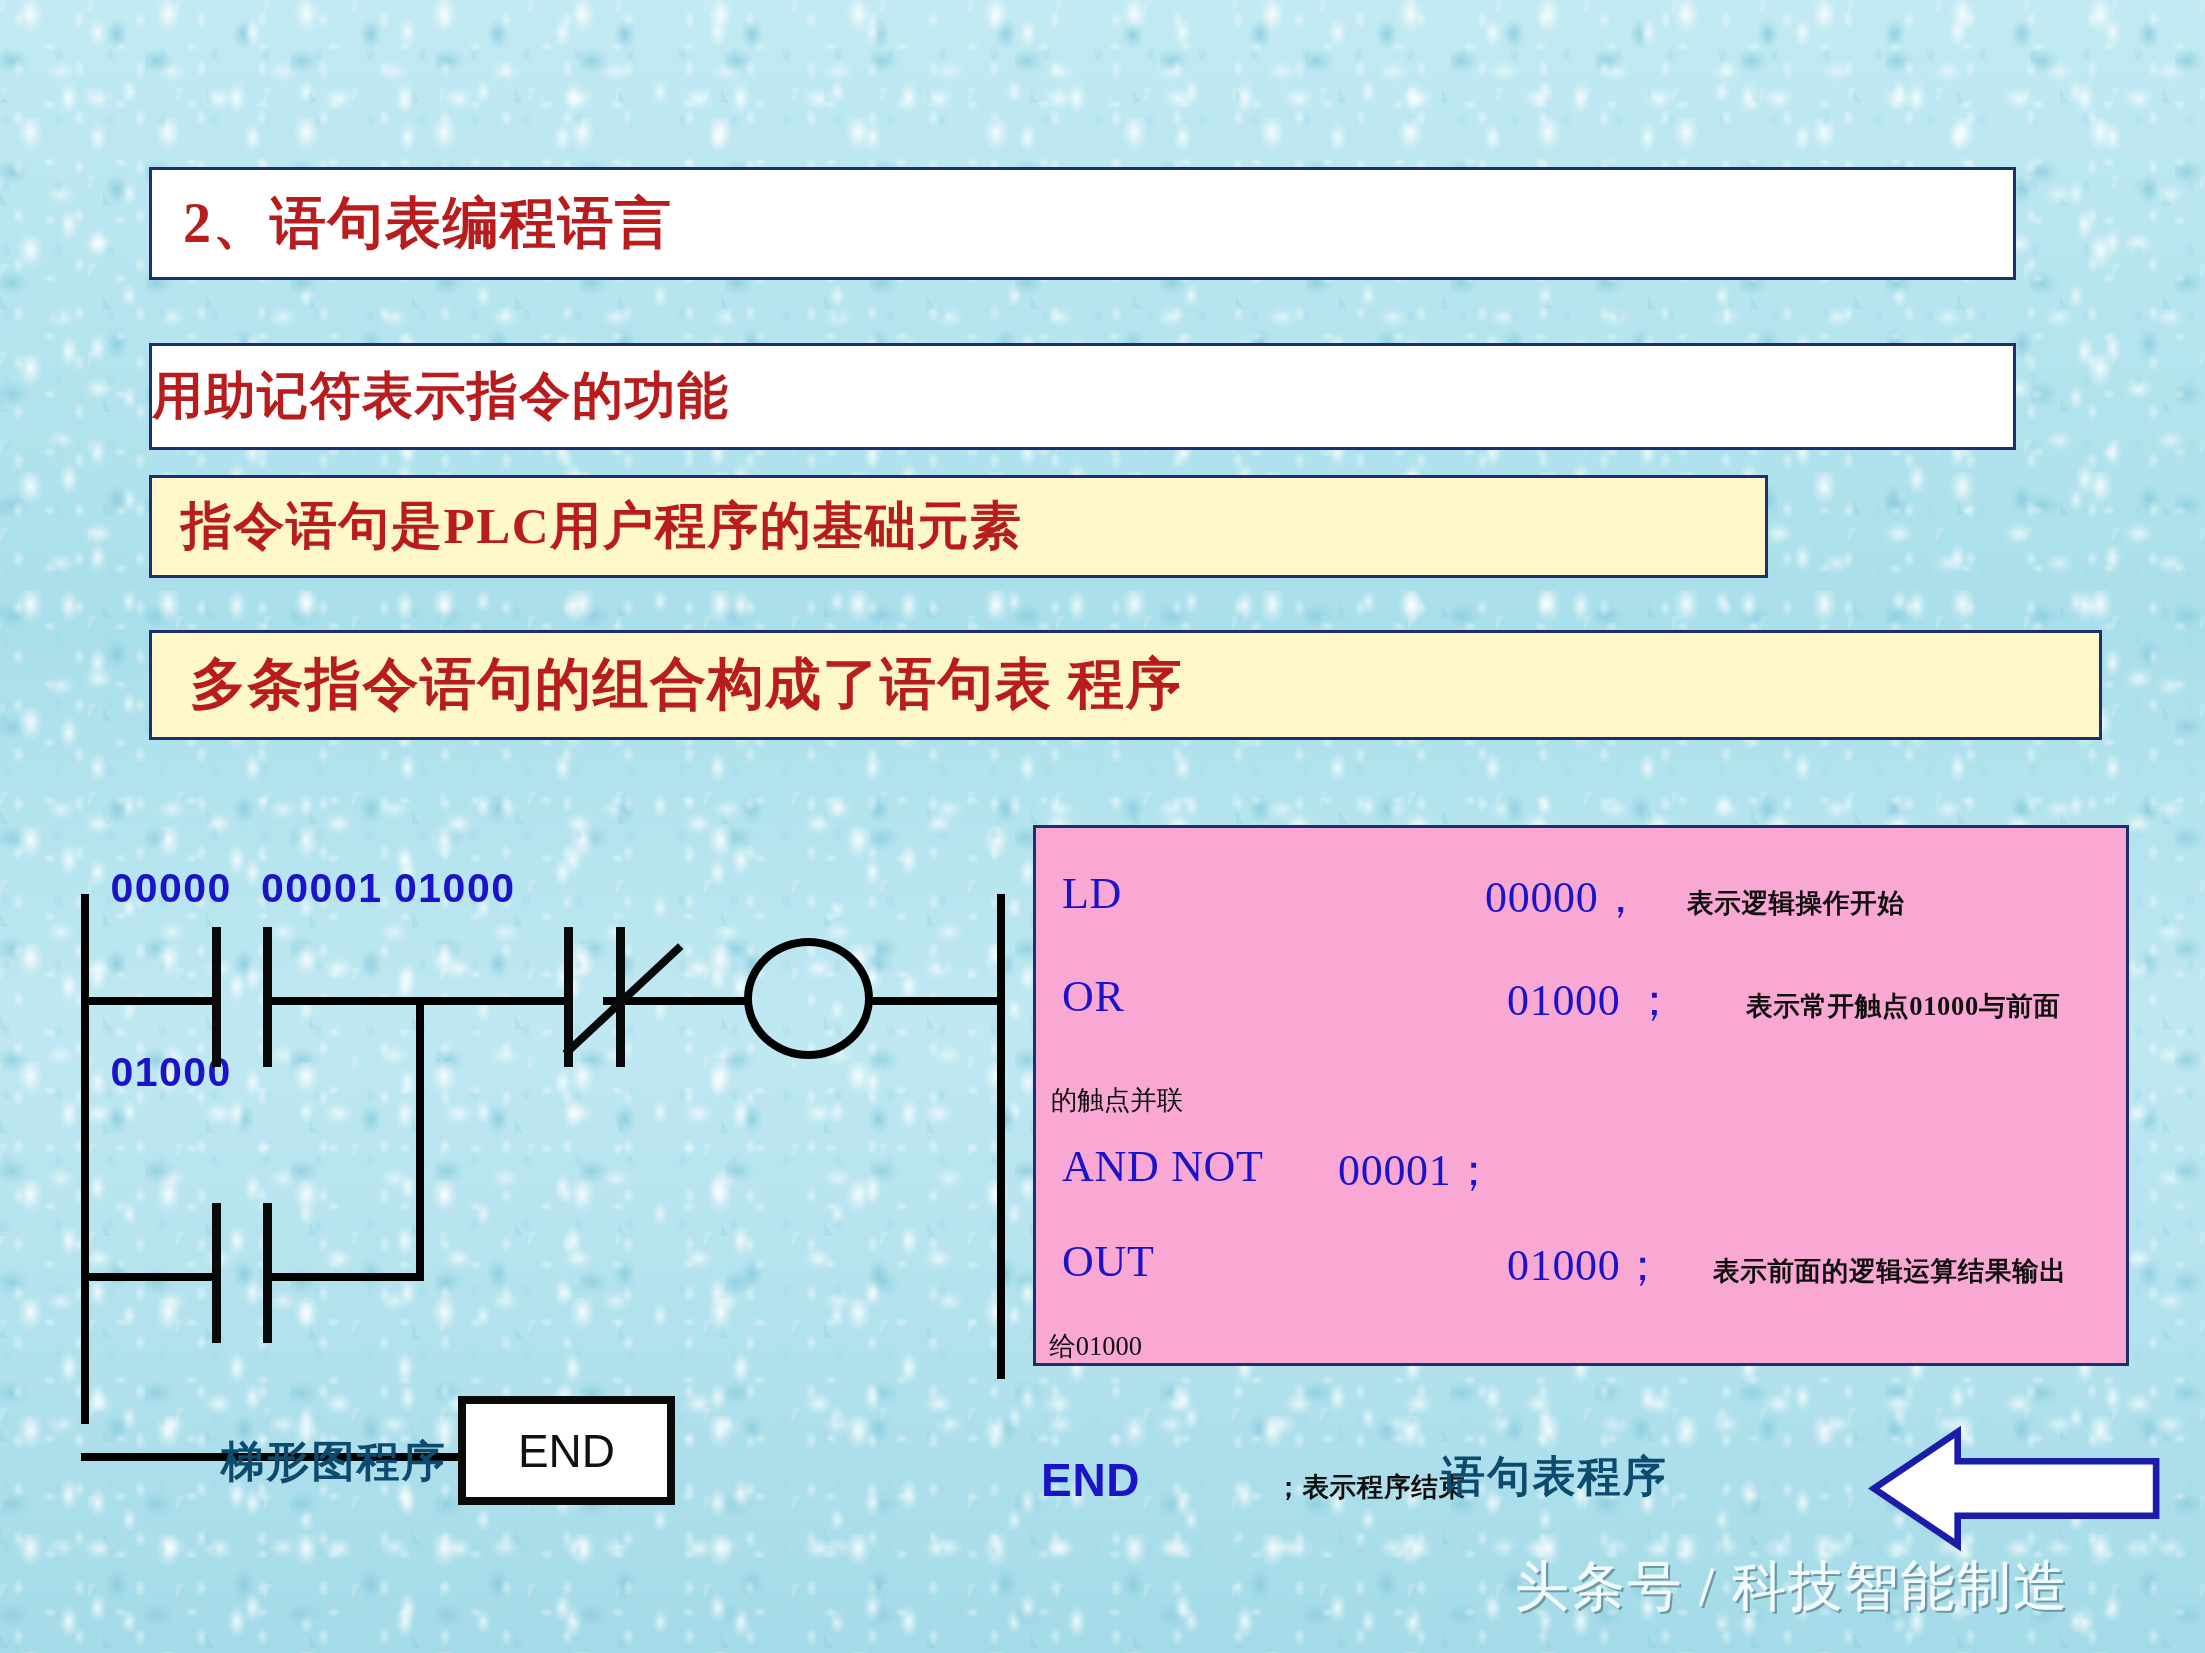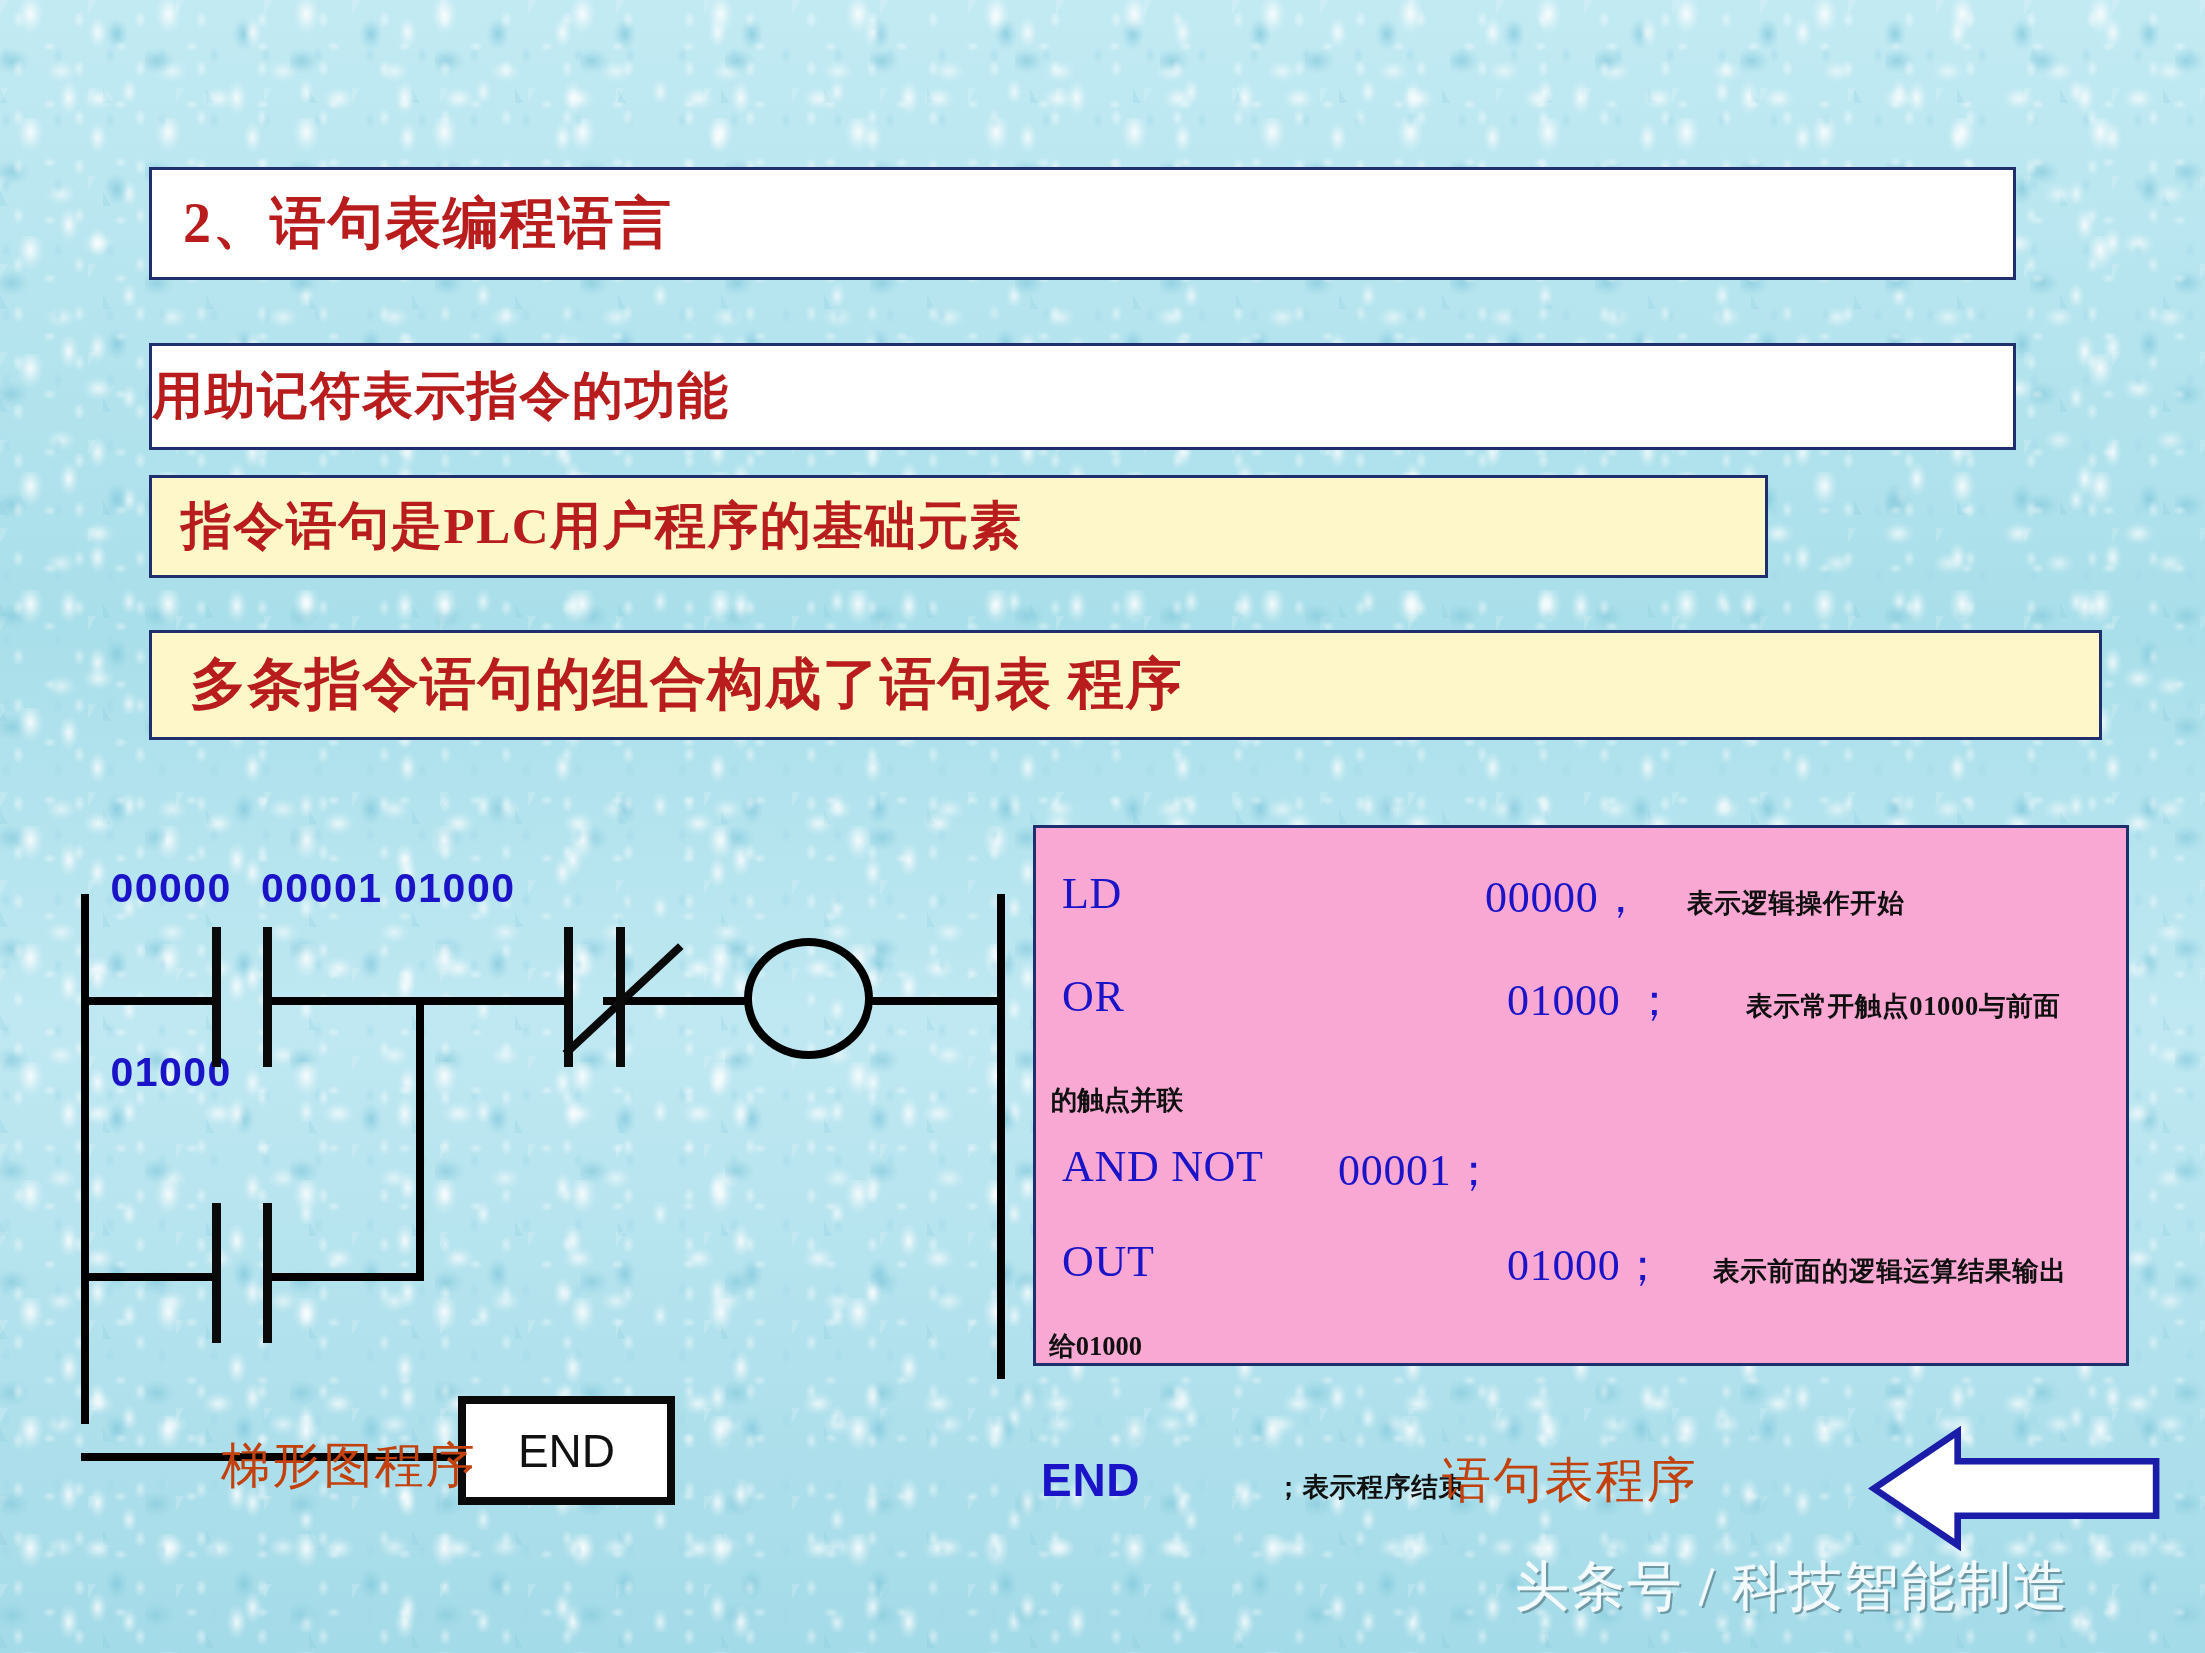--- a/index.html
+++ b/index.html
@@ -106,24 +106,24 @@
     font-family:"Liberation Sans", sans-serif;
     font-weight:bold;
     font-size:41px;
     letter-spacing:1.5px;
     white-space:nowrap;
   }
 
   
   .caption{
     position:absolute;
-    color:#c2410c;
-    font-family:"Liberation Serif", serif;
-    font-weight:400;
-    font-size:49px;
+    color:#0c4a6e;
+    font-family:"Liberation Serif", serif;
+    font-weight:700;
+    font-size:43px;
     white-space:nowrap;
     letter-spacing:2.2px;
   }
 
   
   #stlpanel{
     left:1033px;top:825px;width:1096px;height:541px;
     background:#f9a8d4;
     border:3.7px solid #1f2f6e;
     box-sizing:border-box;
@@ -136,21 +136,21 @@
   .op{
     color:#1a13c8;font-family:"Liberation Serif", serif;
     font-size:44px;letter-spacing:0.7px;
   }
   .cm{
     color:#101010;font-family:"Liberation Serif", serif;
     font-weight:700;font-size:26.5px;letter-spacing:0.7px;
   }
   .cont{
     position:absolute;color:#101010;
-    font-family:"Liberation Serif", serif;font-weight:700;
+    font-family:"Liberation Serif", serif;font-weight:400;
     font-size:26.5px;white-space:nowrap;
   }
 
   #endrow{position:absolute;left:1041px;top:1453px;white-space:nowrap;}
   #endrow .mn{font-family:"Liberation Sans", sans-serif;font-weight:bold;font-size:46px;}
 
   
   #arrow{left:1868px;top:1426px;width:294px;height:125px;}
 
   

